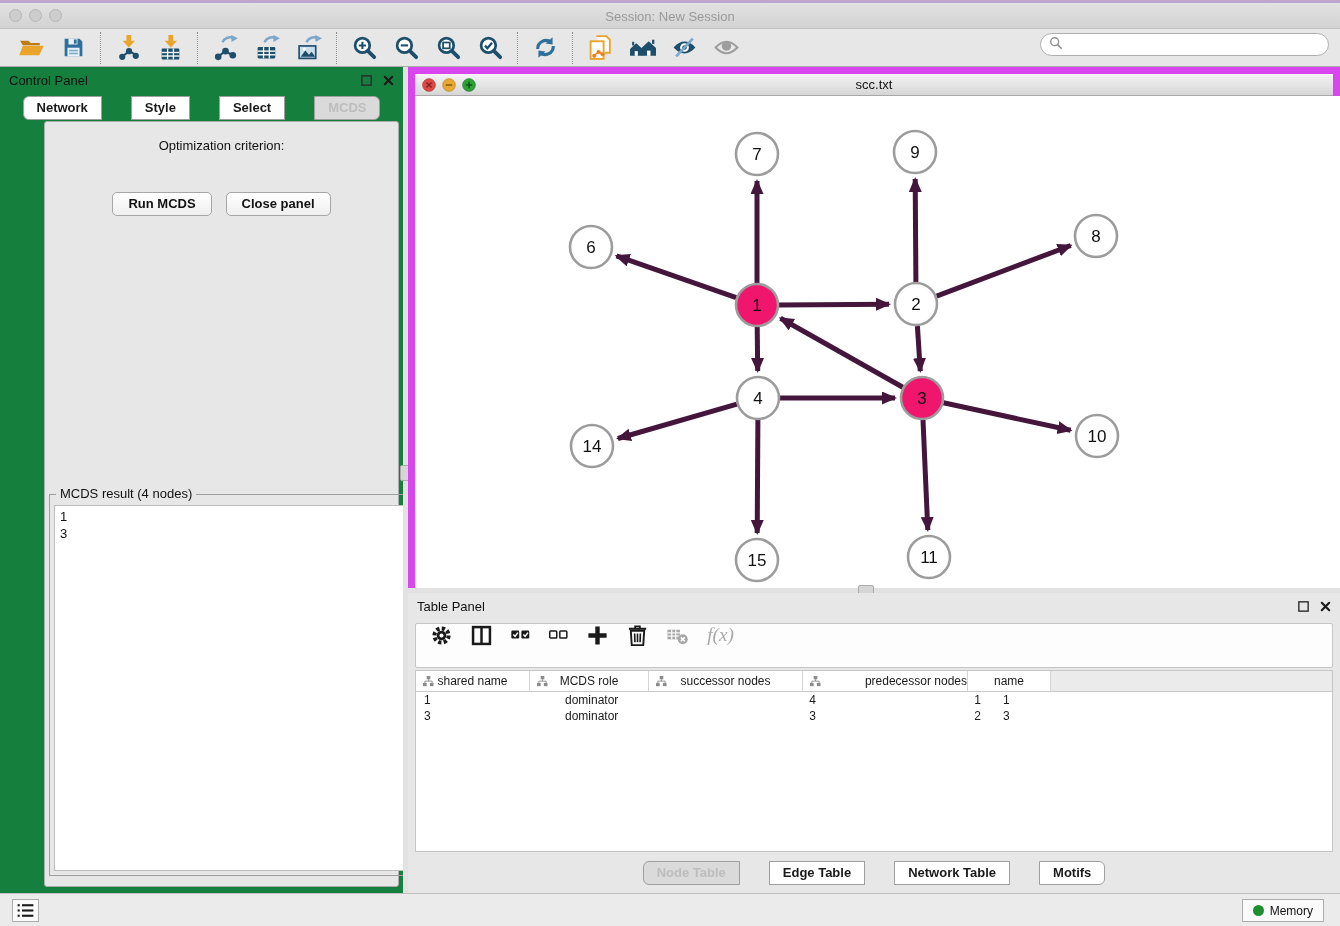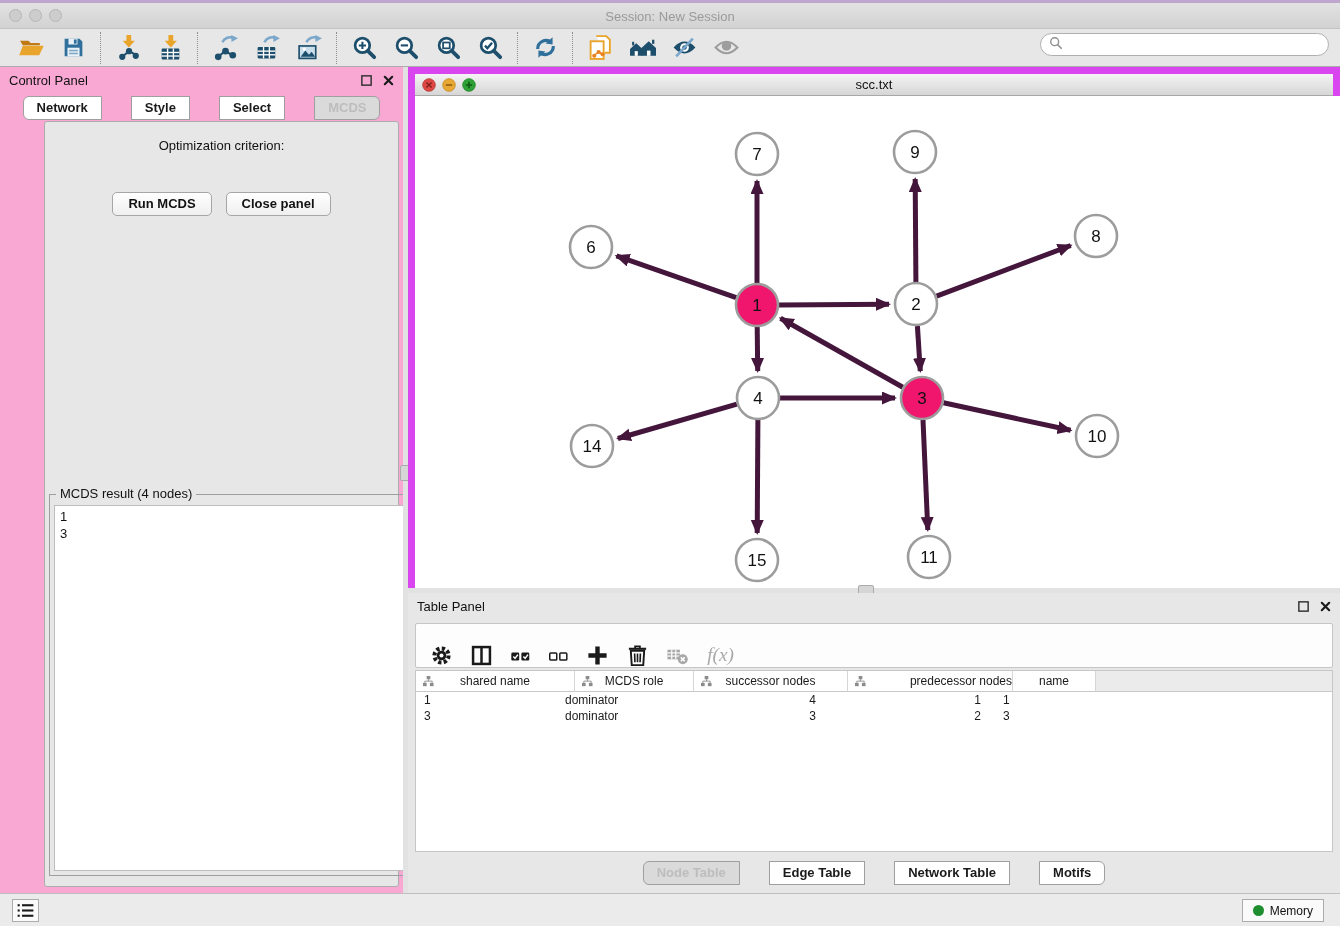--- a/index.html
+++ b/index.html
@@ -23,21 +23,21 @@
   .tb-btn { width:42px; height:32px; display:flex; align-items:center; justify-content:center; cursor:default; }
   .tb-btn.disabled { opacity:.95; }
   .tb-sep { width:1px; height:32px; border-left:1px dotted #909090; margin:0 6px; }
   #search-box { position:absolute; right:11px; top:4px; width:289px; height:23px;
     background:#fff; border:1px solid #AFAFAF; border-radius:12px;
     display:flex; align-items:center; padding-left:8px; }
   #search-input { border:none; outline:none; flex:1; height:18px; font-size:12px;
     background:transparent; margin-left:4px; font-family:"Liberation Sans",sans-serif; }
 
   
-  #control-panel { position:absolute; left:0; top:67px; width:403px; height:826px; background:#f9a8d4; }
+  #control-panel { position:absolute; left:0; top:67px; width:403px; height:826px; background:#15803d; }
   .panel-header { position:absolute; left:0; top:0; width:100%; height:26px; }
   .panel-header .ph-title { position:absolute; left:9px; top:6px; font-size:13px; color:#111; }
   .ph-icons { position:absolute; right:8px; top:6px; display:flex; gap:8px; }
   .ph-ic { width:14px; height:14px; display:flex; align-items:center; justify-content:center; cursor:default; }
   .seg-tabs { display:flex; justify-content:center;gap:30px; }
   #cp-tabs { position:absolute; left:0; top:29px; width:100%; }
   .tab { font-size:13px; font-weight:700; color:#1A1A1A; background:#fff;
     border:1px solid #9F9F9F; padding:3px 13px 4px; margin-left:-1px; cursor:default; }
   .tab:first-child { border-radius:6px 0 0 6px; margin-left:0; }
   .tab:last-child { border-radius:0 6px 6px 0; }
@@ -78,21 +78,21 @@
   #nw-titlebar { position:absolute; left:0; top:0; width:100%; height:22px;
     background:linear-gradient(#F4F4F4,#D6D6D6); border-bottom:1px solid #A8A8A8; }
   #nw-title { position:absolute; width:100%; text-align:center; top:3px; font-size:13px; color:#111; }
   .nw-lights { position:absolute; left:7px; top:4px; display:flex; gap:6px; }
   #graph-canvas { position:absolute; left:0; top:22px; width:930px; height:497px; background:#fff; }
 
   
   #table-panel { position:absolute; left:408px; top:593px; width:932px; height:300px; background:#E7E7E7; }
   #tp-toolbar { position:absolute; left:7px; top:30px; width:918px; height:45px;
     background:#FDFDFD; border:1px solid #C6C6C6; border-radius:2px;
-    display:flex; align-items:flex-end; gap:17px; padding-left:14px; }
+    display:flex; align-items:flex-start; gap:17px; padding-left:14px; }
   .tp-ic { display:flex; align-items:center; justify-content:center; cursor:default; }
   #tbl-box { position:absolute; left:7px; top:77px; width:918px; height:182px;
     background:#fff; border:1px solid #C6C6C6; }
   #tbl-header { position:absolute; left:0; top:0; height:21px; display:flex; }
   .th-cell { position:relative; height:21px; border-right:1px solid #D5D5D5; border-bottom:1px solid #C9C9C9;
     display:flex; align-items:center; justify-content:center; gap:5px;
     font-size:12px; color:#1A1A1A; background:#fff; }
   .th-cell .tree-ic { position:absolute; left:7px; top:5px; }
   .th-filler { flex:1; background:#EBEBEB; border-bottom:1px solid #C9C9C9; }
   #tbl-body { position:absolute; left:0; top:21px; width:100%; }
@@ -495,21 +495,21 @@
           </svg>
         </div>
         <div class="tp-ic">
           <svg viewBox="0 0 36 24" width="35" height="23">
             <text x="1" y="18" font-family="Liberation Serif, DejaVu Serif, serif" font-style="italic" font-size="20" fill="#A8A8A8">f(x)</text>
           </svg>
         </div>
       </div>
     <div id="tbl-box">
       <div id="tbl-header" style="width: 916px;">
-          <div class="th-cell" style="width: 159px; align-items: center;">
+          <div class="th-cell" style="width: 114px; align-items: center;">
             <svg class="tree-ic" width="11" height="11" viewBox="0 0 12 12">
               <g fill="#8C8C8C">
                 <rect x="4" y="0" width="4" height="3.6"></rect>
                 <rect x="0" y="7.5" width="4" height="3.6"></rect>
                 <rect x="7.5" y="7.5" width="4" height="3.6"></rect>
               </g>
               <path d="M6 3.6v2M2 7.5V5.6h8v1.9" fill="none" stroke="#8C8C8C" stroke-width="1"></path>
             </svg>
             <span>shared name</span>
           </div>

